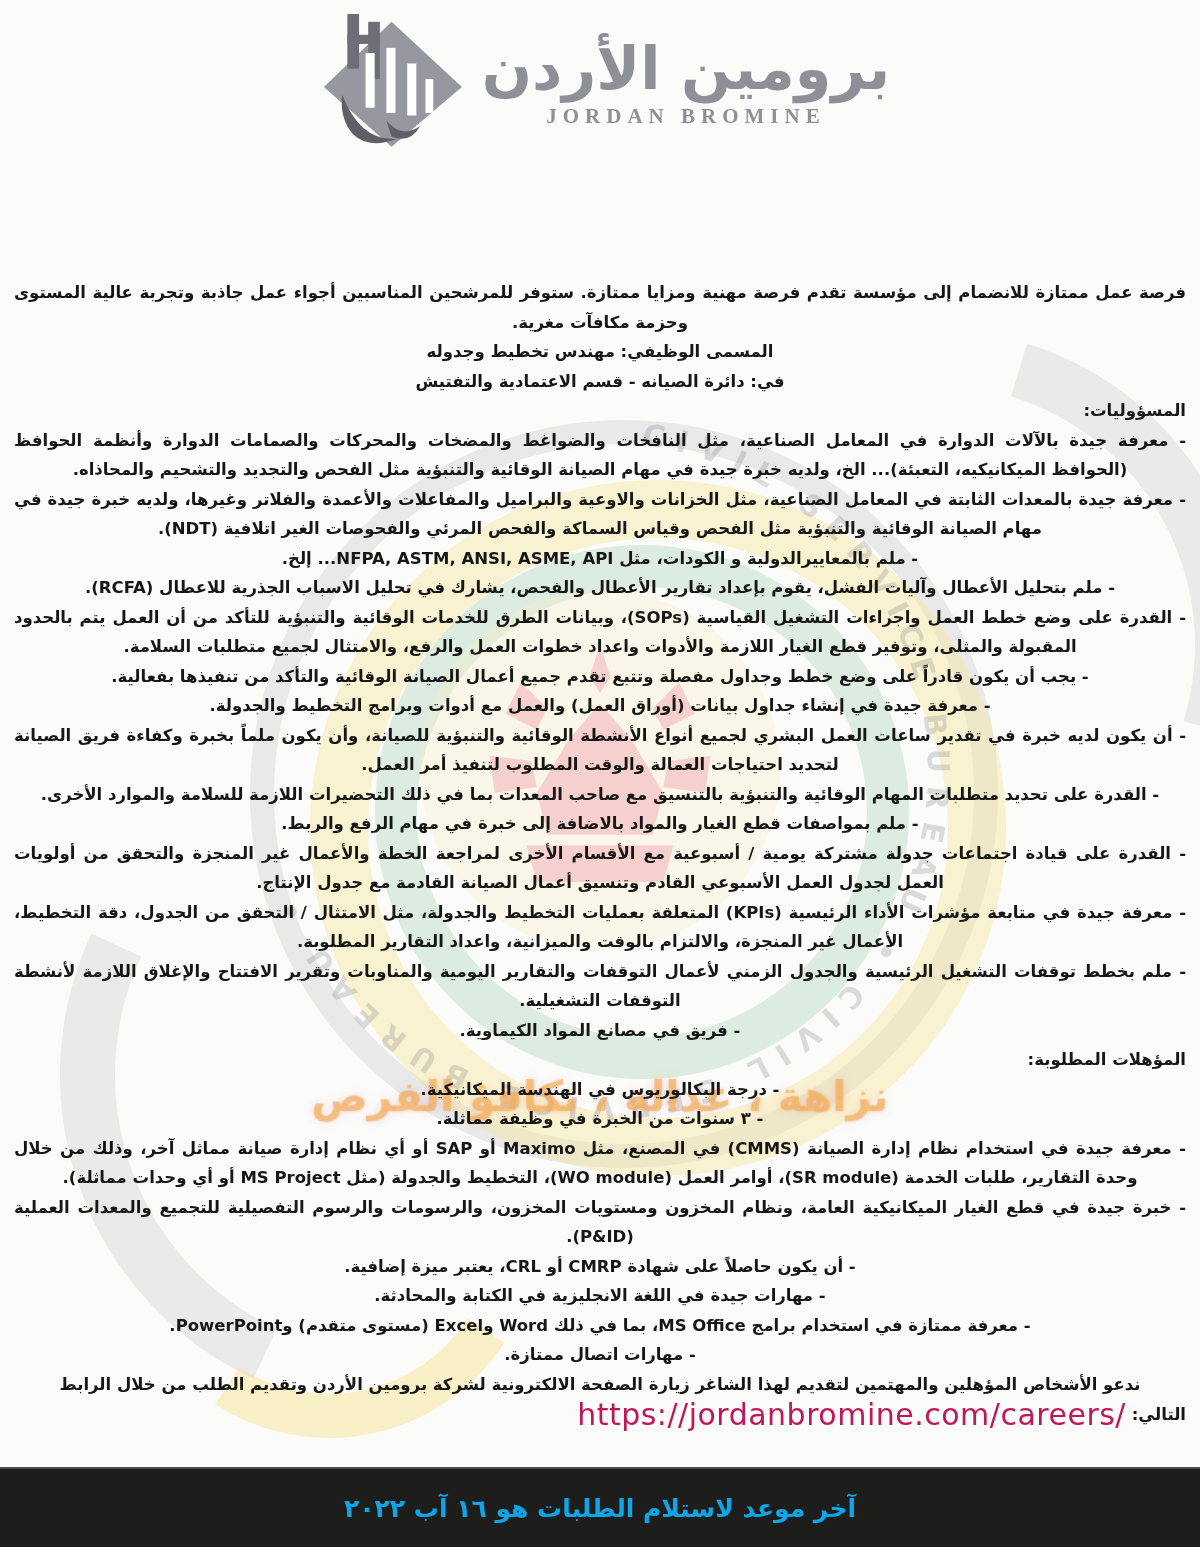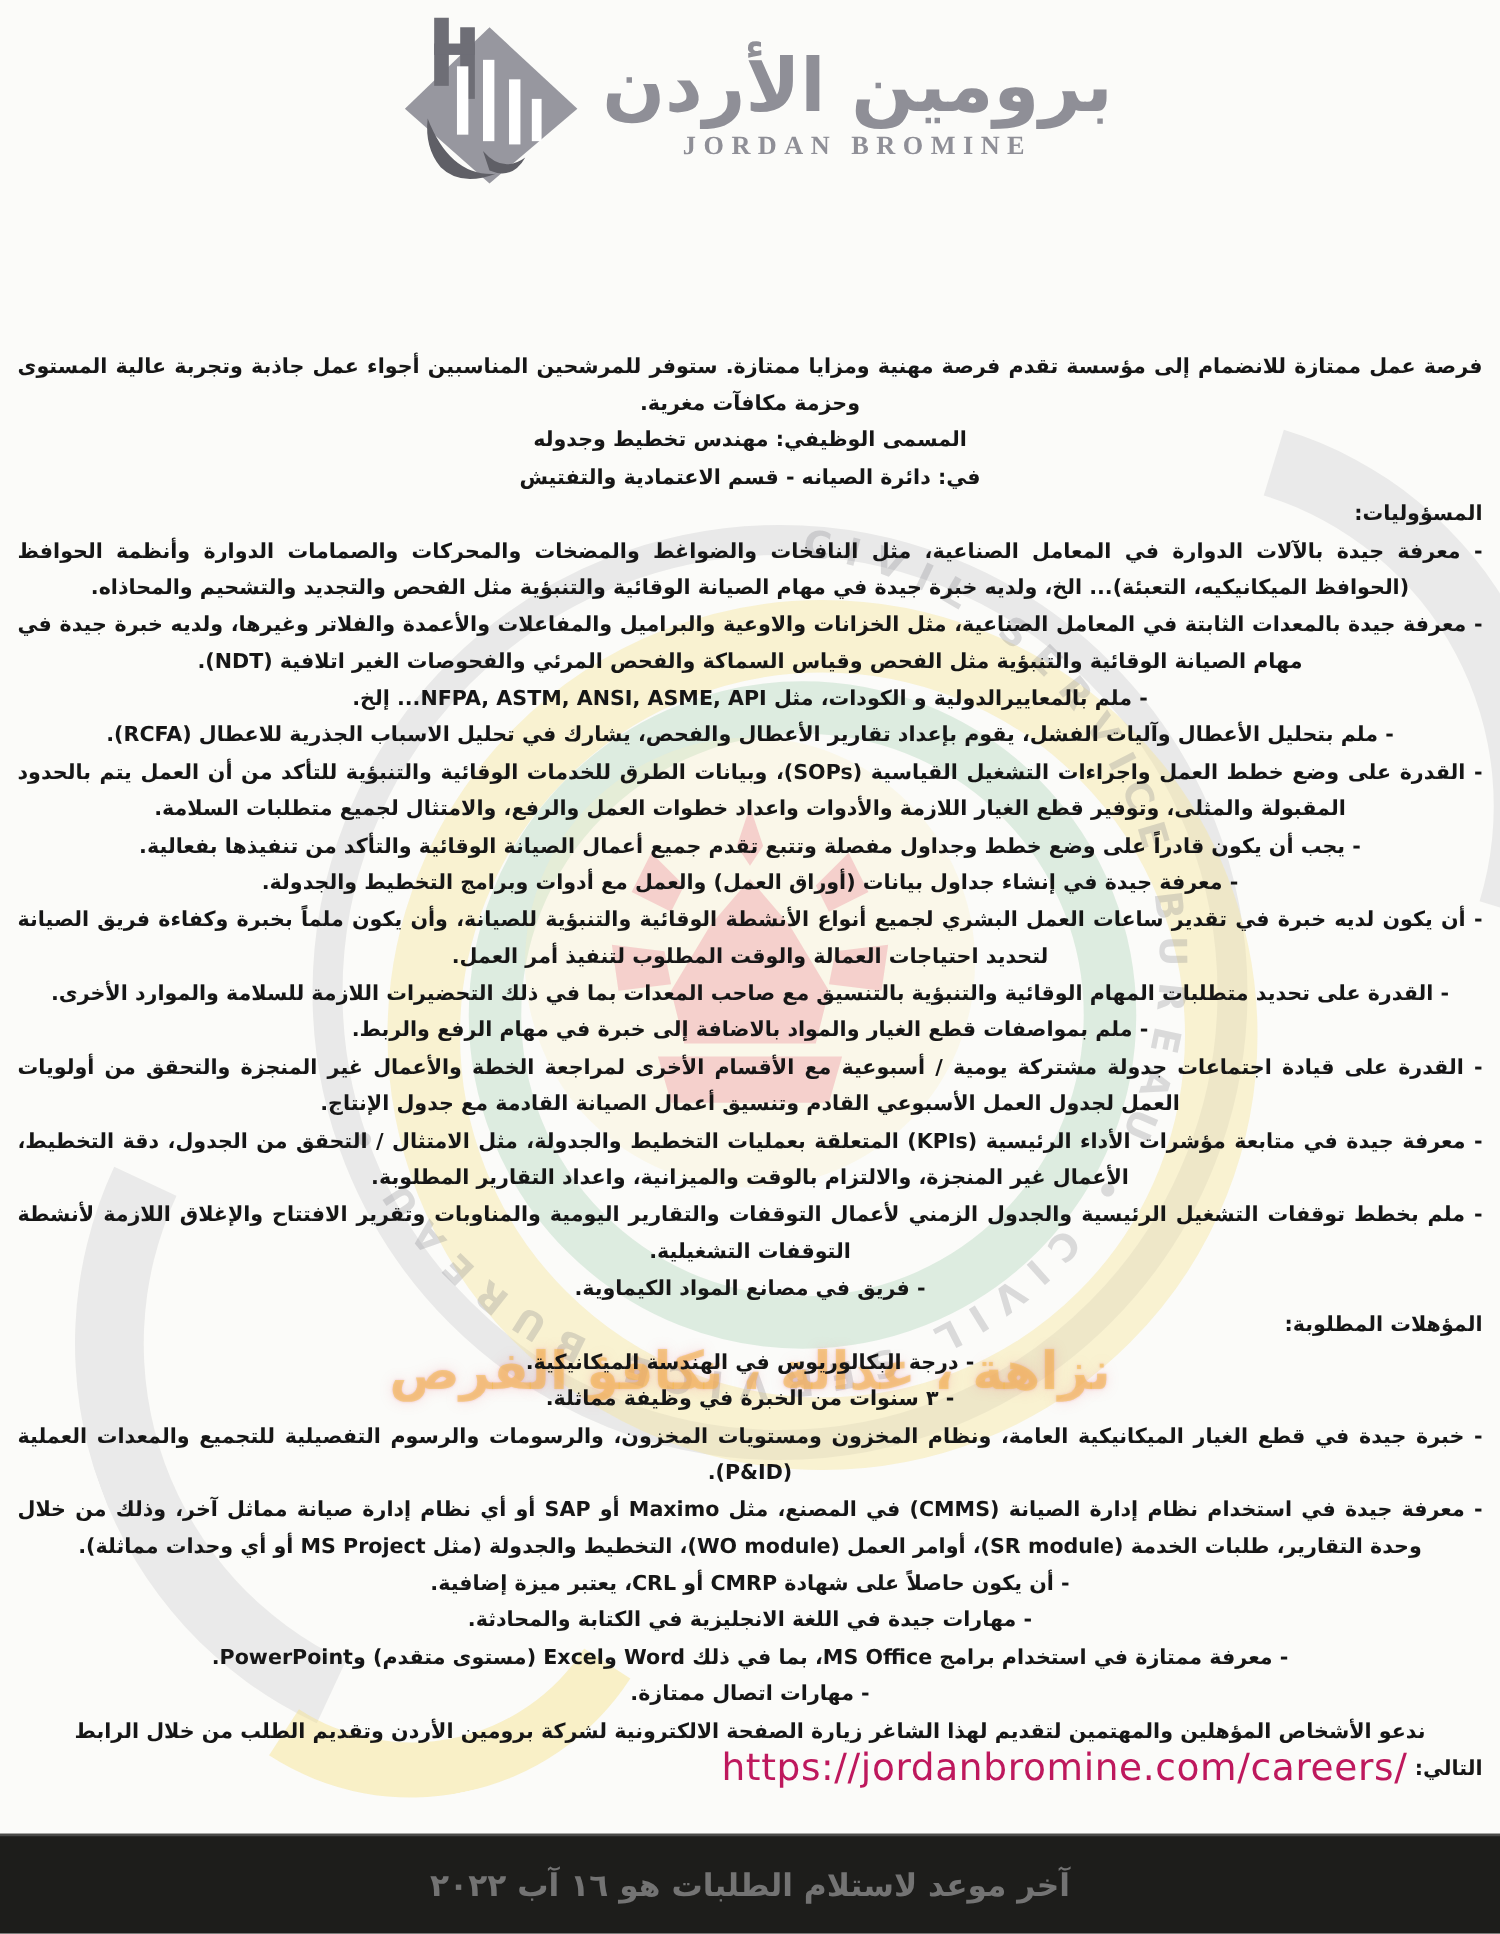--- a/index.html
+++ b/index.html
@@ -52,21 +52,21 @@
     position:absolute; top:166px; left:2px; right:2px; height:99px; z-index:1;
     background:var(--banner_bg,#1d1d1b); border-top:3px solid #8d8d8d;
     display:flex; align-items:center; justify-content:center;
   }
   .title-banner .title { color:#fff; font-size:56px; font-weight:bold; direction:rtl; }
   .footer-banner {
     position:absolute; bottom:0; left:0; right:0; height:78px; z-index:1;
     background:var(--banner_bg,#1d1d1b); border-top:2px solid #4a4a48;
     display:flex; align-items:center; justify-content:center;
   }
-  .footer-banner .deadline { color:#737373; font-size:25px; font-weight:bold; direction:rtl; }
+  .footer-banner .deadline { color:#0ea5e9; font-size:25px; font-weight:bold; direction:rtl; }
 
   
   .doc-body {
     position:absolute; top:278px; left:14px; right:14px; bottom:84px; z-index:1;
     direction:rtl; color:var(--text_color,#161616);
     font-weight:bold; font-size:16.5px; line-height:29.5px; overflow:hidden;
   }
   .doc-body p { margin:0; }
   .p-just { text-align:justify; text-align-last:center; }
   .p-center { text-align:center; }
@@ -148,22 +148,22 @@
     <p class="p-just">- القدرة على تحديد متطلبات المهام الوقائية والتنبؤية بالتنسيق مع صاحب المعدات بما في ذلك التحضيرات اللازمة للسلامة والموارد الأخرى.</p>
     <p class="p-just">- ملم بمواصفات قطع الغيار والمواد بالاضافة إلى خبرة في مهام الرفع والربط.</p>
     <p class="p-just">- القدرة على قيادة اجتماعات جدولة مشتركة يومية / أسبوعية مع الأقسام الأخرى لمراجعة الخطة والأعمال غير المنجزة والتحقق من أولويات العمل لجدول العمل الأسبوعي القادم وتنسيق أعمال الصيانة القادمة مع جدول الإنتاج.</p>
     <p class="p-just">- معرفة جيدة في متابعة مؤشرات الأداء الرئيسية (KPIs) المتعلقة بعمليات التخطيط والجدولة، مثل الامتثال / التحقق من الجدول، دقة التخطيط، الأعمال غير المنجزة، والالتزام بالوقت والميزانية، واعداد التقارير المطلوبة.</p>
     <p class="p-just">- ملم بخطط توقفات التشغيل الرئيسية والجدول الزمني لأعمال التوقفات والتقارير اليومية والمناوبات وتقرير الافتتاح والإغلاق اللازمة لأنشطة التوقفات التشغيلية.</p>
     <p class="p-just">- فريق في مصانع المواد الكيماوية.</p>
 
     <p class="p-head">المؤهلات المطلوبة:</p>
     <p class="p-just">- درجة البكالوريوس في الهندسة الميكانيكية.</p>
     <p class="p-just">- ٣ سنوات من الخبرة في وظيفة مماثلة.</p>
+    <p class="p-just">- معرفة جيدة في استخدام نظام إدارة الصيانة (CMMS) في المصنع، مثل Maximo أو SAP أو أي نظام إدارة صيانة مماثل آخر، وذلك من خلال وحدة التقارير، طلبات الخدمة (SR module)، أوامر العمل (WO module)، التخطيط والجدولة (مثل MS Project أو أي وحدات مماثلة).</p>
     <p class="p-just">- خبرة جيدة في قطع الغيار الميكانيكية العامة، ونظام المخزون ومستويات المخزون، والرسومات والرسوم التفصيلية للتجميع والمعدات العملية (P&amp;ID).</p>
-    <p class="p-just">- معرفة جيدة في استخدام نظام إدارة الصيانة (CMMS) في المصنع، مثل Maximo أو SAP أو أي نظام إدارة صيانة مماثل آخر، وذلك من خلال وحدة التقارير، طلبات الخدمة (SR module)، أوامر العمل (WO module)، التخطيط والجدولة (مثل MS Project أو أي وحدات مماثلة).</p>
     <p class="p-just">- أن يكون حاصلاً على شهادة CMRP أو CRL، يعتبر ميزة إضافية.</p>
     <p class="p-just">- مهارات جيدة في اللغة الانجليزية في الكتابة والمحادثة.</p>
     <p class="p-just">- معرفة ممتازة في استخدام برامج MS Office، بما في ذلك Word وExcel (مستوى متقدم) وPowerPoint.</p>
     <p class="p-just">- مهارات اتصال ممتازة.</p>
     <p class="p-just">ندعو الأشخاص المؤهلين والمهتمين لتقديم لهذا الشاغر زيارة الصفحة الالكترونية لشركة برومين الأردن وتقديم الطلب من خلال الرابط</p>
 
     <p class="p-link">
       <span class="link-label">التالي:</span>
       <span class="url">https://jordanbromine.com/careers/</span>
     </p>

